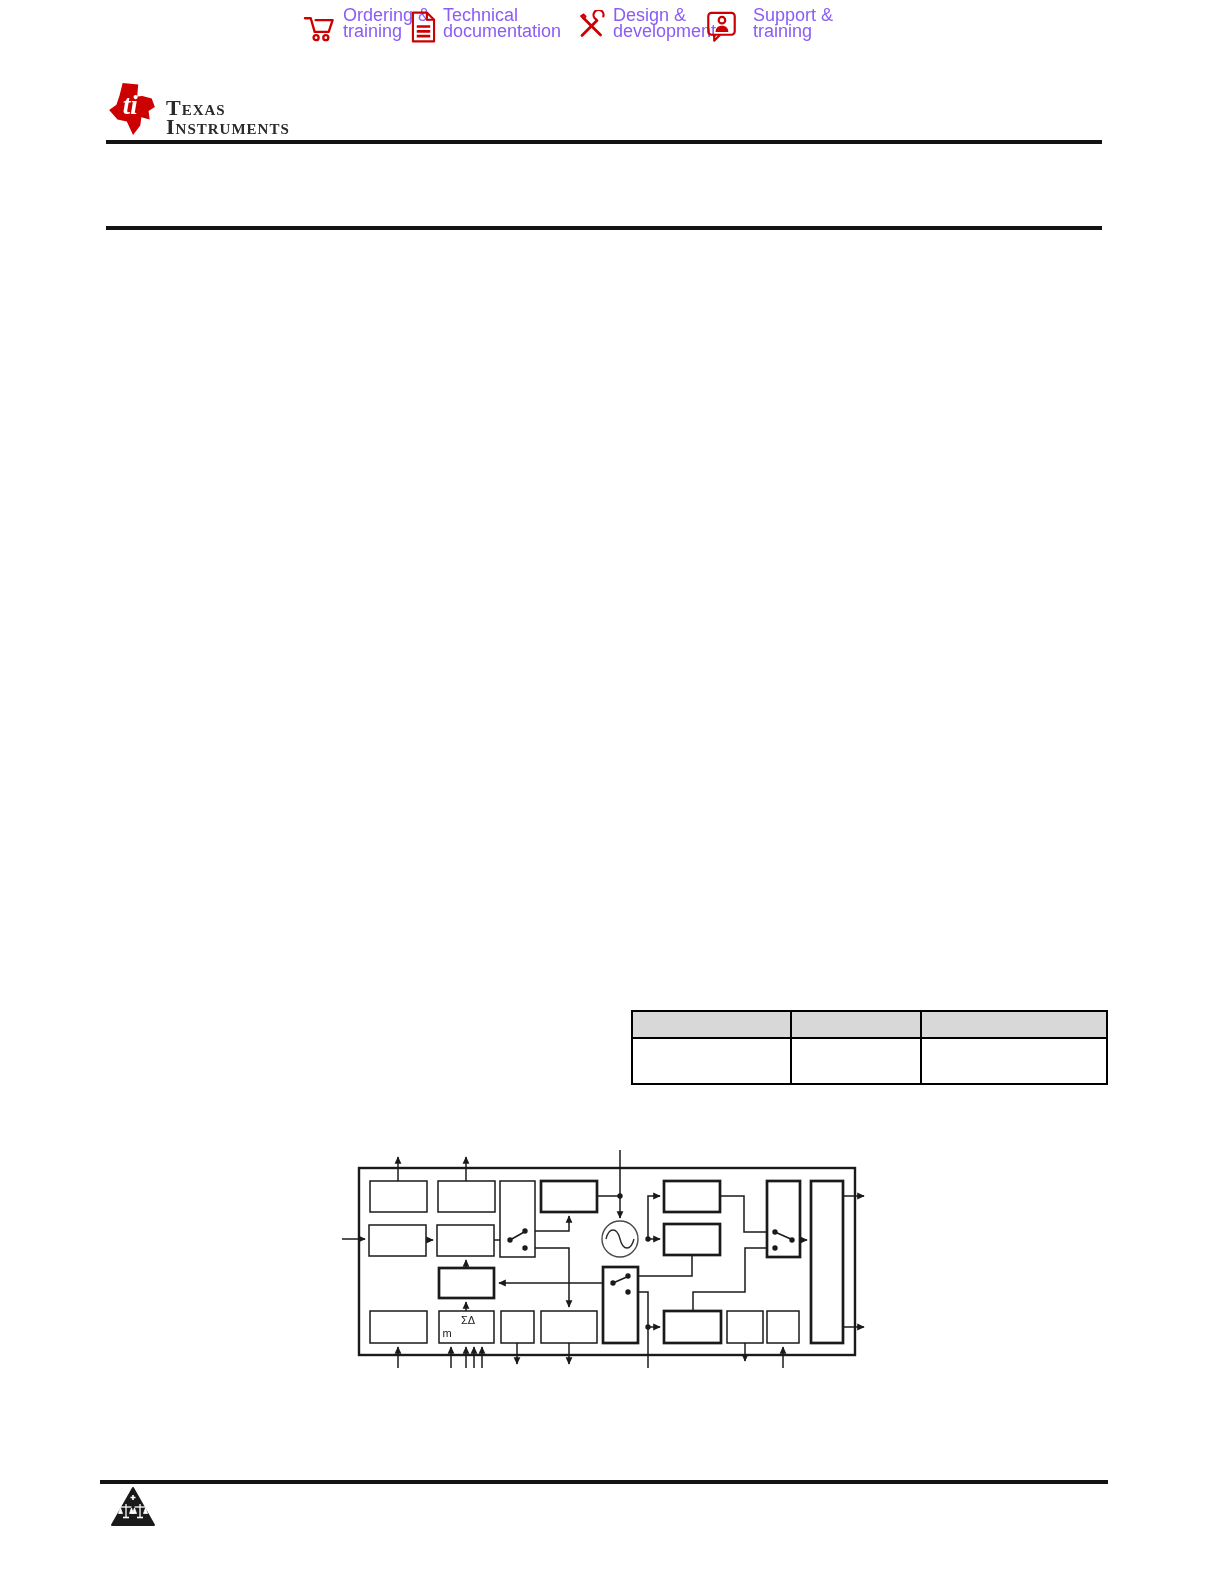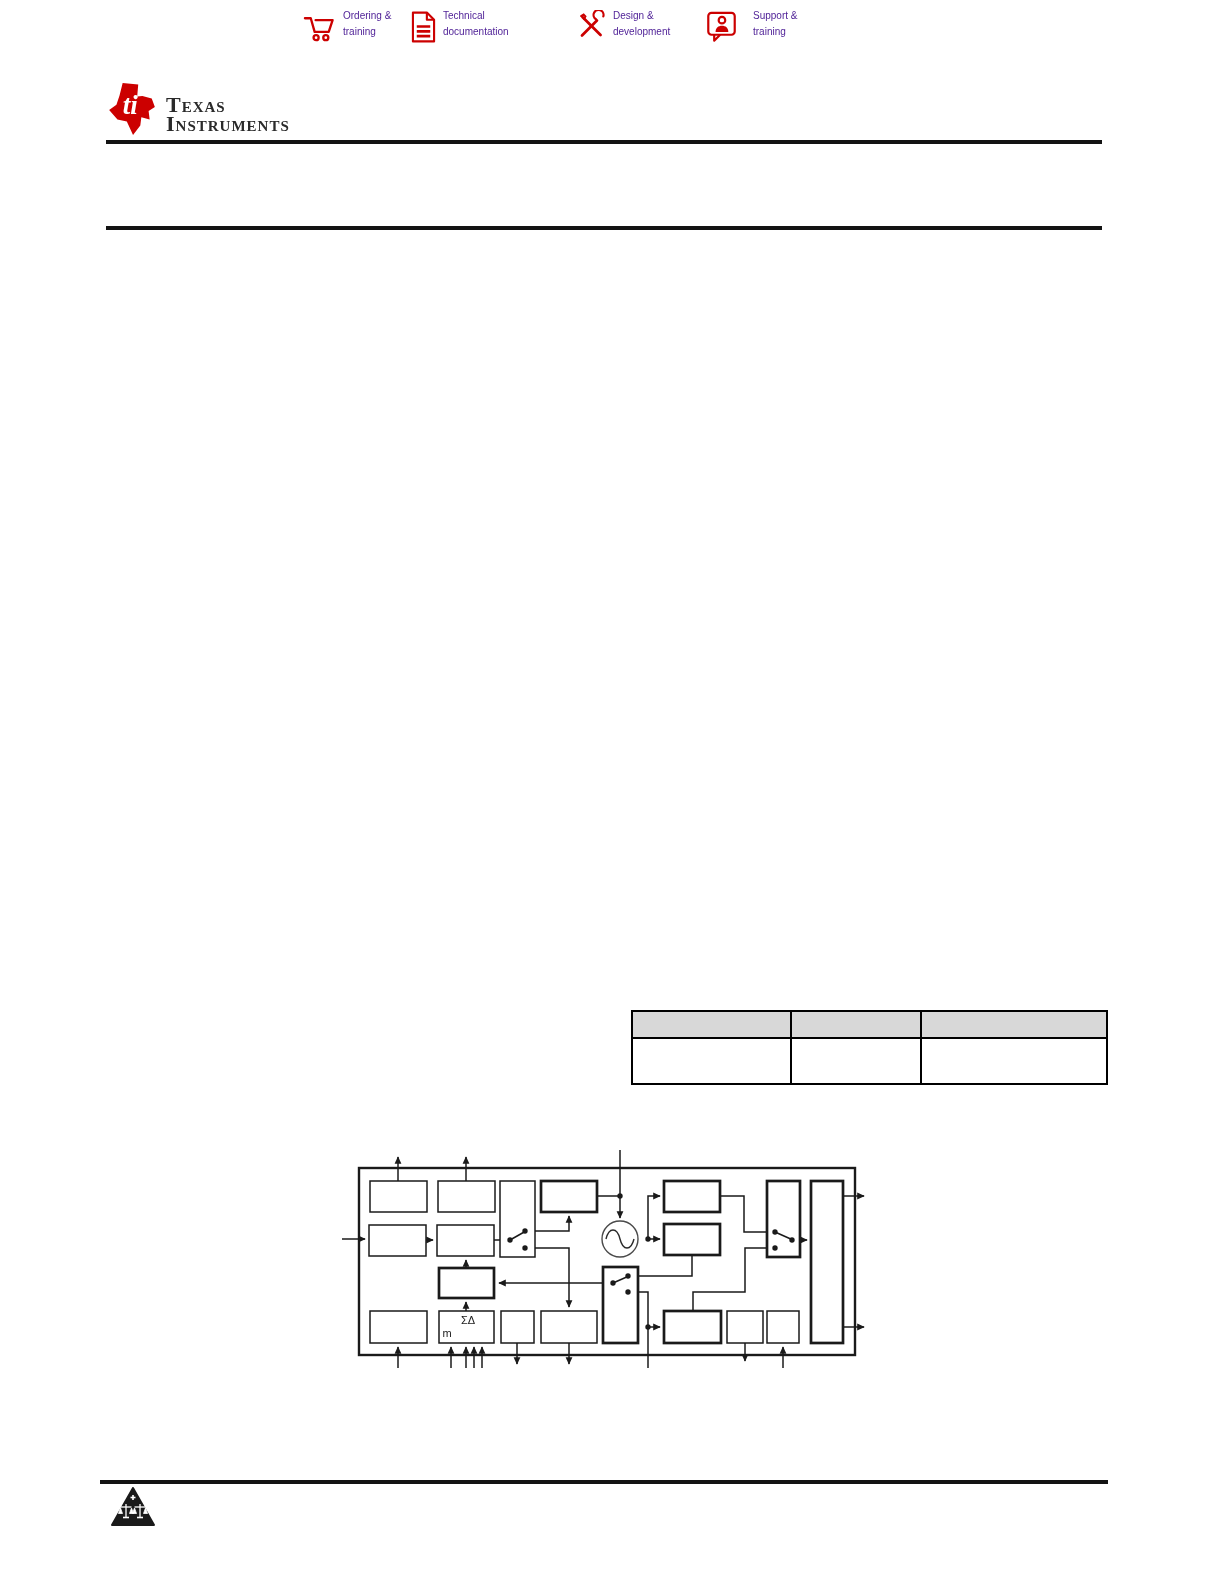--- a/index.html
+++ b/index.html
@@ -3,25 +3,25 @@
 <meta charset="utf-8">
 <style>
   html,body{margin:0;padding:0;background:#fff;}
   .page{position:relative;width:1224px;height:1584px;background:#ffffff;
         font-family:"Liberation Sans",sans-serif;overflow:hidden;}
 
   
   .nav-item{position:absolute;top:8px;display:flex;align-items:flex-start;gap:7px;
             text-decoration:none;color:#1d1d1d;cursor:pointer;}
   .nav-icon{flex:none;margin-top:2px;}
-  .nav-label{font-size:10px;line-height:15.5px;color:#4c1d95;white-space:nowrap;}
+  .nav-label{font-size:18px;line-height:15.5px;color:#8b5cf6;white-space:nowrap;}
   #nav-1{left:303px;} #nav-2{left:411px;} #nav-3{left:577px;} #nav-4{left:706px;gap:16px;}
 
   
-  .brand{position:absolute;left:106px;top:82px;display:flex;gap:8px;align-items:center;}
+  .brand{position:absolute;left:106px;top:82px;display:flex;gap:8px;align-items:flex-end;}
   .brand-text{margin-top:9px;color:#2a2a2a;}
   .brand-l1,.brand-l2{font-family:"Liberation Serif",serif;font-weight:bold;
        font-variant:small-caps;font-size:22px;line-height:19px;letter-spacing:1px;}
 
   
   .rule{position:absolute;background:#131313;height:3.5px;}
   #rule-1{left:106px;top:140px;width:996px;}
   #rule-2{left:106px;top:226px;width:996px;}
   #rule-3{left:100px;top:1480px;width:1008px;}
 

